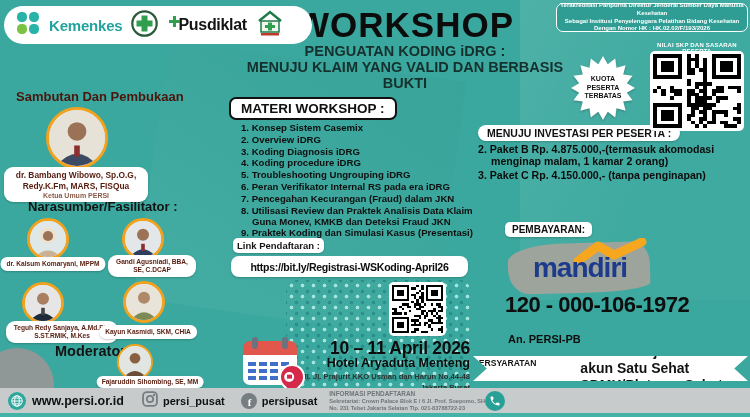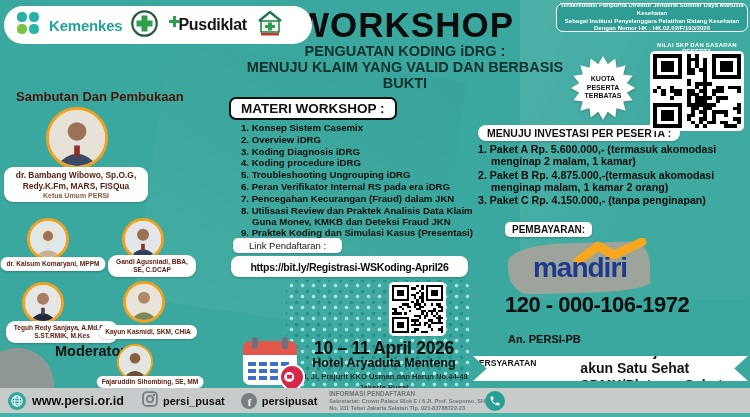--- a/index.html
+++ b/index.html
@@ -52,39 +52,39 @@
   .prole{font-size:7px;font-weight:700;color:#8a5a48;margin-top:1px;}
   .center-x{transform:translateX(-50%);}
   .nowrap{white-space:nowrap;}
   
   .materi-box{left:229px;top:97px;background:#fff;border:2.5px solid #111;border-radius:7px;
               padding:2px 10px;font-size:13.5px;font-weight:800;color:#101010;z-index:2;}
   .materi-list{left:241px;top:123px;width:232px;z-index:2;}
   .m-item{font-size:9.6px;font-weight:800;color:#0f0f0f;line-height:1.13;margin-bottom:1px;
           text-indent:-11px;padding-left:11px;}
   
-  .reg-label{left:233px;top:238px;background:#fff;border-radius:5px;padding:2px 16px;
-             font-size:9.5px;font-weight:400;color:#151515;z-index:2;box-shadow:0 1px 2px rgba(0,0,0,0.2);}
+  .reg-label{left:233px;top:238px;background:#fff;border-radius:5px;padding:2px 4px;
+             font-size:9.5px;font-weight:700;color:#151515;z-index:2;box-shadow:0 1px 2px rgba(0,0,0,0.2);}
   .reg-url{left:231px;top:256px;width:237px;height:21px;background:#fff;border-radius:8px;
            display:flex;align-items:center;justify-content:center;font-size:10.6px;font-weight:800;
            color:#0d0d0d;letter-spacing:-0.3px;z-index:2;box-shadow:0 1px 2px rgba(0,0,0,0.2);}
   
   .calendar{left:243px;top:337px;width:54px;height:50px;z-index:3;}
   .cal-ring{position:absolute;top:0;width:6px;height:12px;background:#6b7280;border-radius:3px;z-index:2;}
   .cal-top{position:absolute;left:0;top:4px;width:54px;height:14px;background:#e2574c;border-radius:7px 7px 0 0;}
   .cal-body{position:absolute;left:0;top:18px;width:54px;height:30px;background:#fff;border-radius:0 0 7px 7px;}
   .cal-grid{position:absolute;left:5px;top:4px;right:5px;bottom:5px;background-color:#3f6fc9;
             background-image:repeating-linear-gradient(0deg,transparent 0 4px,#fff 4px 7px),
                              repeating-linear-gradient(90deg,transparent 0 8px,#fff 8px 11px);}
   .pin{position:absolute;right:-8px;bottom:-3px;width:22px;height:22px;background:#d6294a;
        border:2px solid #fff;border-radius:50% 50% 50% 0;transform:rotate(-45deg);z-index:3;}
   .pin-inner{position:absolute;left:4px;top:4px;width:10px;height:10px;border-radius:50%;background:#fff;}
   .pin-glyph{position:absolute;left:2.5px;top:3px;width:5px;height:4px;background:#d6294a;transform:rotate(45deg);}
   
-  .event{left:298px;top:339px;width:172px;text-align:center;z-index:2;}
+  .event{left:298px;top:339px;width:172px;text-align:right;z-index:2;}
   .ev-date{font-size:17.5px;font-weight:800;color:#0c0c0c;letter-spacing:-0.3px;line-height:1.05;}
   .ev-venue{font-size:12.5px;font-weight:800;color:#0c0c0c;line-height:1.1;}
   .ev-addr{font-size:7.6px;font-weight:700;color:#2a3230;line-height:1.3;margin-top:1px;}
   
   .price-head{left:478px;top:125px;background:#fff;border-radius:9px;padding:2px 9px;
               font-size:10.5px;font-weight:800;color:#101010;z-index:2;box-shadow:0 1px 2px rgba(0,0,0,0.2);}
   .price-list{left:478px;top:144px;width:272px;z-index:2;}
   .price-item{font-size:10.6px;font-weight:800;color:#0c0c0c;line-height:1.12;margin-bottom:2px;
               text-indent:-13px;padding-left:13px;}
   
@@ -324,20 +324,21 @@
         <path d="M8 60 Q30 34 52 60 Z" fill="#3c4a63"></path>
         <rect x="27" y="38" width="6" height="12" fill="#8c2f2f"></rect>
       </svg>
   </div>
   <div class="abs plabel" style="left:76px;top:167px;width:132px;" data-name="opening-speaker-card">
     <div class="pname-lg" data-name="speaker-name">dr. Bambang Wibowo, Sp.O.G, Redy.K.Fm, MARS, FISQua</div>
     <div class="prole" data-name="speaker-role">Ketua Umum PERSI</div>
   </div>
   <style>#poster .plabel[data-name="opening-speaker-card"]{transform:translateX(-50%);left:74px;}</style>
 
+  <div class="abs h-dark" style="left:28px;top:199px;" data-name="facilitators-heading">Narasumber/Fasilitator :</div>
 
   <div class="abs pcircle" style="left:27px;top:218px;width:36px;height:36px;" data-name="avatar-kalsum">
     <svg viewBox="0 0 60 60">
         <rect width="60" height="60" fill="#dfe8e8"></rect>
         <circle cx="30" cy="24" r="14" fill="#ece2d0"></circle>
         <circle cx="30" cy="25" r="8.5" fill="#9c7257"></circle>
         <path d="M8 60 Q30 38 52 60 Z" fill="#cbb193"></path>
       </svg>
   </div>
   <div class="abs pcircle" style="left:122px;top:218px;width:36px;height:36px;" data-name="avatar-gandi">
@@ -542,21 +543,20 @@
   </div>
   <div class="abs event" data-name="event-block">
     <div class="ev-date" data-name="event-date">10 – 11 April 2026</div>
     <div class="ev-venue" data-name="event-venue">Hotel Aryaduta Menteng</div>
     <div class="ev-addr" data-name="event-address">Jl. Jl. Prajurit KKO Usman dan Harun No.44-48</div>
     <div class="ev-addr" data-name="event-city">Jakarta Pusat</div>
   </div>
 
   <div class="abs price-head" data-name="pricing-heading">MENUJU INVESTASI PER PESERTA :</div>
   <div class="abs price-list" data-name="pricing-list">
-    <div class="price-item" data-name="pricing-item">1. Paket A Rp. 5.600.000,- (termasuk akomodasi menginap 2 malam, 1 kamar)</div>
     <div class="price-item" data-name="pricing-item">2. Paket B  Rp. 4.875.000,-(termasuk akomodasi menginap malam, 1 kamar  2 orang)</div>
     <div class="price-item" data-name="pricing-item">3. Paket C  Rp. 4.150.000,-  (tanpa penginapan)</div>
   </div>
 
   <div class="abs pay-head" data-name="payment-heading">PEMBAYARAN:</div>
   <div class="abs brush" data-name="mandiri-logo-background"></div>
   <div class="abs wave" data-name="mandiri-wave-icon">
     <svg viewBox="0 0 78 28" width="78" height="28">
         <path d="M6 23 L26 8 L42 17 L70 4" fill="none" stroke="#f7a71d" stroke-width="9" stroke-linecap="round" stroke-linejoin="round"></path>
       </svg>

